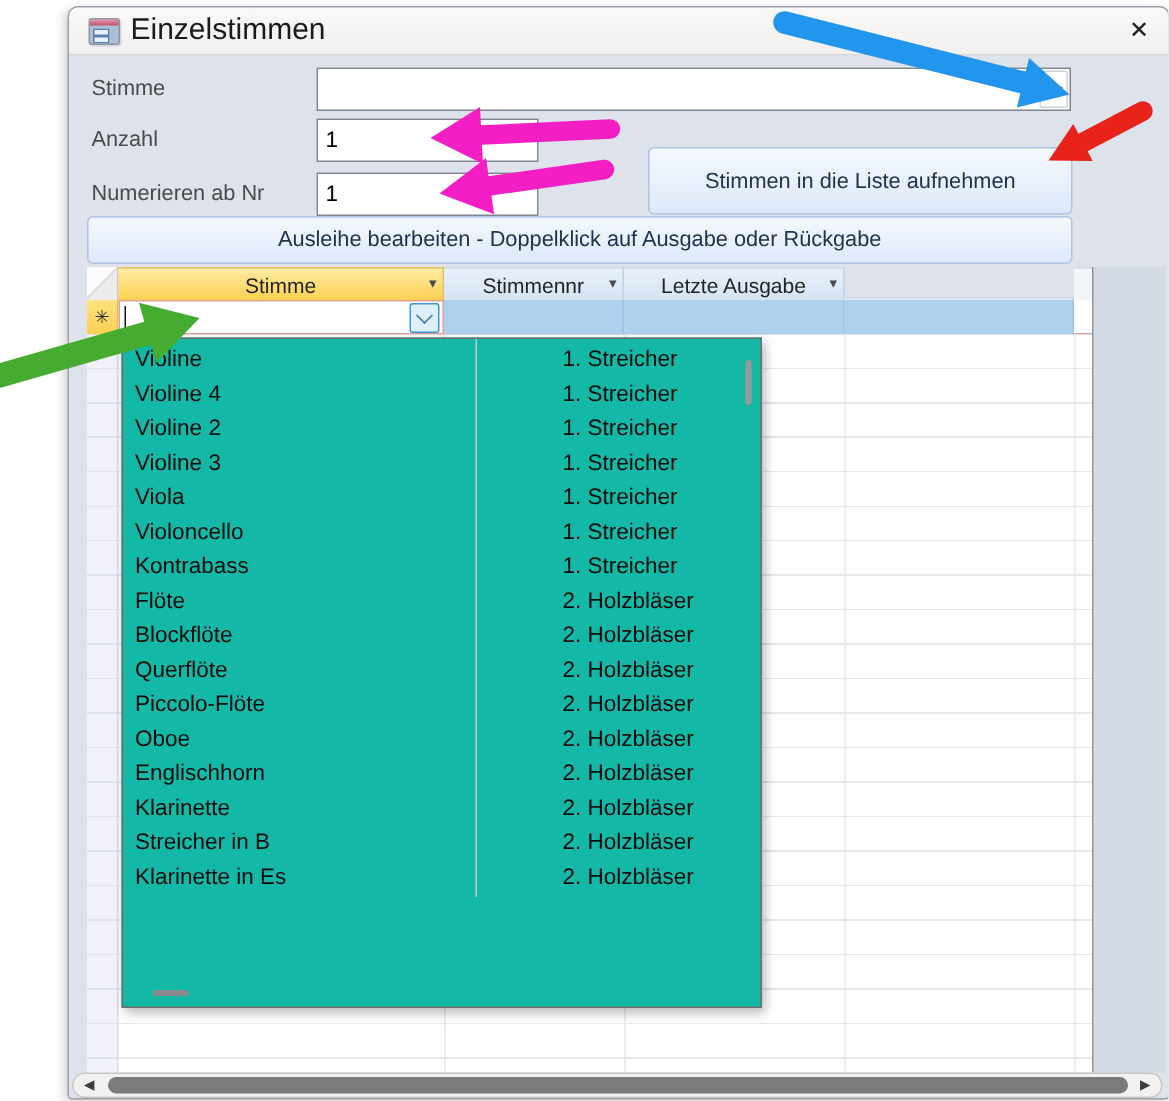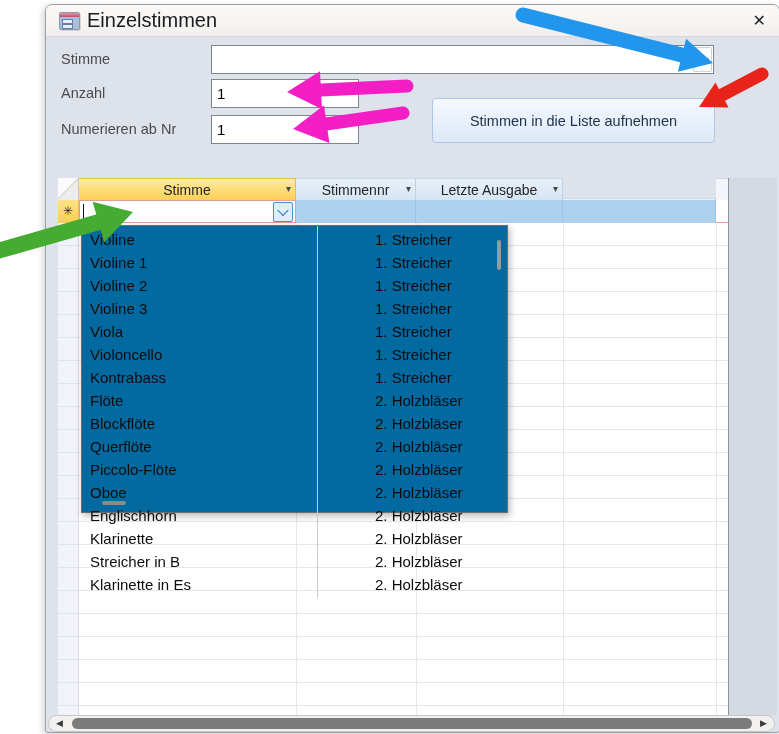--- a/index.html
+++ b/index.html
@@ -44,21 +44,21 @@
   .caret{position:absolute;left:3px;top:3px;width:1px;height:16px;background:#111;}
   .grid-combo-btn{position:absolute;right:2px;top:1px;width:20px;height:20px;background:#ddeffa;border:1px solid #3a97d3;
                   border-radius:2px;box-sizing:border-box;cursor:pointer;}
   .grid-area{position:absolute;left:12px;top:218px;width:670px;height:492px;background:
              repeating-linear-gradient(to bottom,#ffffff 0 22px,#e7e7e7 22px 23px);}
   .sel-col{position:absolute;left:12px;top:218px;width:21px;height:492px;background:
            repeating-linear-gradient(to bottom,#f2f3fa 0 22px,#e1e2ef 22px 23px);border-right:1px solid #d9dae6;box-sizing:border-box;}
   .vline{position:absolute;top:218px;height:492px;width:1px;background:#e7e7e7;}
   .ds-rightfill{position:absolute;left:682px;top:173px;width:49px;height:537px;background:#d4dae3;border-left:1px solid #8e949c;box-sizing:border-box;}
   
-  .dd-panel{position:absolute;left:35px;top:220px;width:427px;height:288px;background:#0369a1;border:1px solid #6d6d6d;
+  .dd-panel{position:absolute;left:35px;top:220px;width:427px;height:447px;background:#14b8a6;border:1px solid #6d6d6d;
             box-shadow:2px 3px 7px rgba(0,0,0,.28);box-sizing:border-box;z-index:5;}
   .dd-rows{position:absolute;left:0;top:2px;width:100%;}
   .dd-row{position:relative;height:23px;line-height:23px;font-size:15px;color:#0c0c0c;cursor:pointer;}
   .dd-name{position:absolute;left:8px;}
   .dd-group{position:absolute;left:245px;margin-left:48px;}
   .dd-divider{position:absolute;left:235px;top:0;width:1px;height:372px;background:#c9c9c9;}
   .dd-vthumb{position:absolute;right:6px;top:14px;width:4px;height:30px;background:#999;border-radius:2px;cursor:pointer;}
   .dd-hthumb{position:absolute;left:20px;bottom:7px;width:24px;height:4px;background:#8a8a8a;border-radius:2px;cursor:pointer;}
   
   .hscroll{position:absolute;left:2px;top:710px;width:727px;height:17px;background:#f2f1ef;border:1px solid #c8c6c4;
@@ -94,20 +94,21 @@
     </div>
 
     <span class="flabel" style="top:74px;">Anzahl</span>
     <input class="tbox" style="left: 165px; top: 74px; width: 148px; height: 29px;" value="1">
 
     <span class="flabel" style="top:110px;">Numerieren ab Nr</span>
     <input class="tbox" style="left: 165px; top: 110px; width: 148px; height: 29px;" value="1">
 
     <button class="acc-btn" style="left:386px;top:93px;width:283px;height:45px;">Stimmen in die Liste aufnehmen</button>
 
+    <button class="acc-btn" style="left:12px;top:139px;width:657px;height:32px;">Ausleihe bearbeiten - Doppelklick auf Ausgabe oder Rückgabe</button>
 
     <div class="corner-cell"></div>
 
     <div class="ds-header hdr-gold" style="left:33px;width:217px;">
       <span>Stimme</span>
       <span class="hdr-arrow">▾</span>
     </div>
     <div class="ds-header hdr-blue" style="left:250px;width:120px;">
       <span>Stimmennr</span>
       <span class="hdr-arrow">▾</span>
@@ -144,21 +145,21 @@
     <div class="ds-rightfill"></div>
 
     <div class="dd-panel">
       <div class="dd-divider"></div>
       <div class="dd-rows">
         <div class="dd-row">
             <span class="dd-name">Violine</span>
             <span class="dd-group">1. Streicher</span>
           </div>
         <div class="dd-row">
-            <span class="dd-name">Violine 1</span>
+            <span class="dd-name">Violine 4</span>
             <span class="dd-group">1. Streicher</span>
           </div>
         <div class="dd-row">
             <span class="dd-name">Violine 2</span>
             <span class="dd-group">1. Streicher</span>
           </div>
         <div class="dd-row">
             <span class="dd-name">Violine 3</span>
             <span class="dd-group">1. Streicher</span>
           </div>

